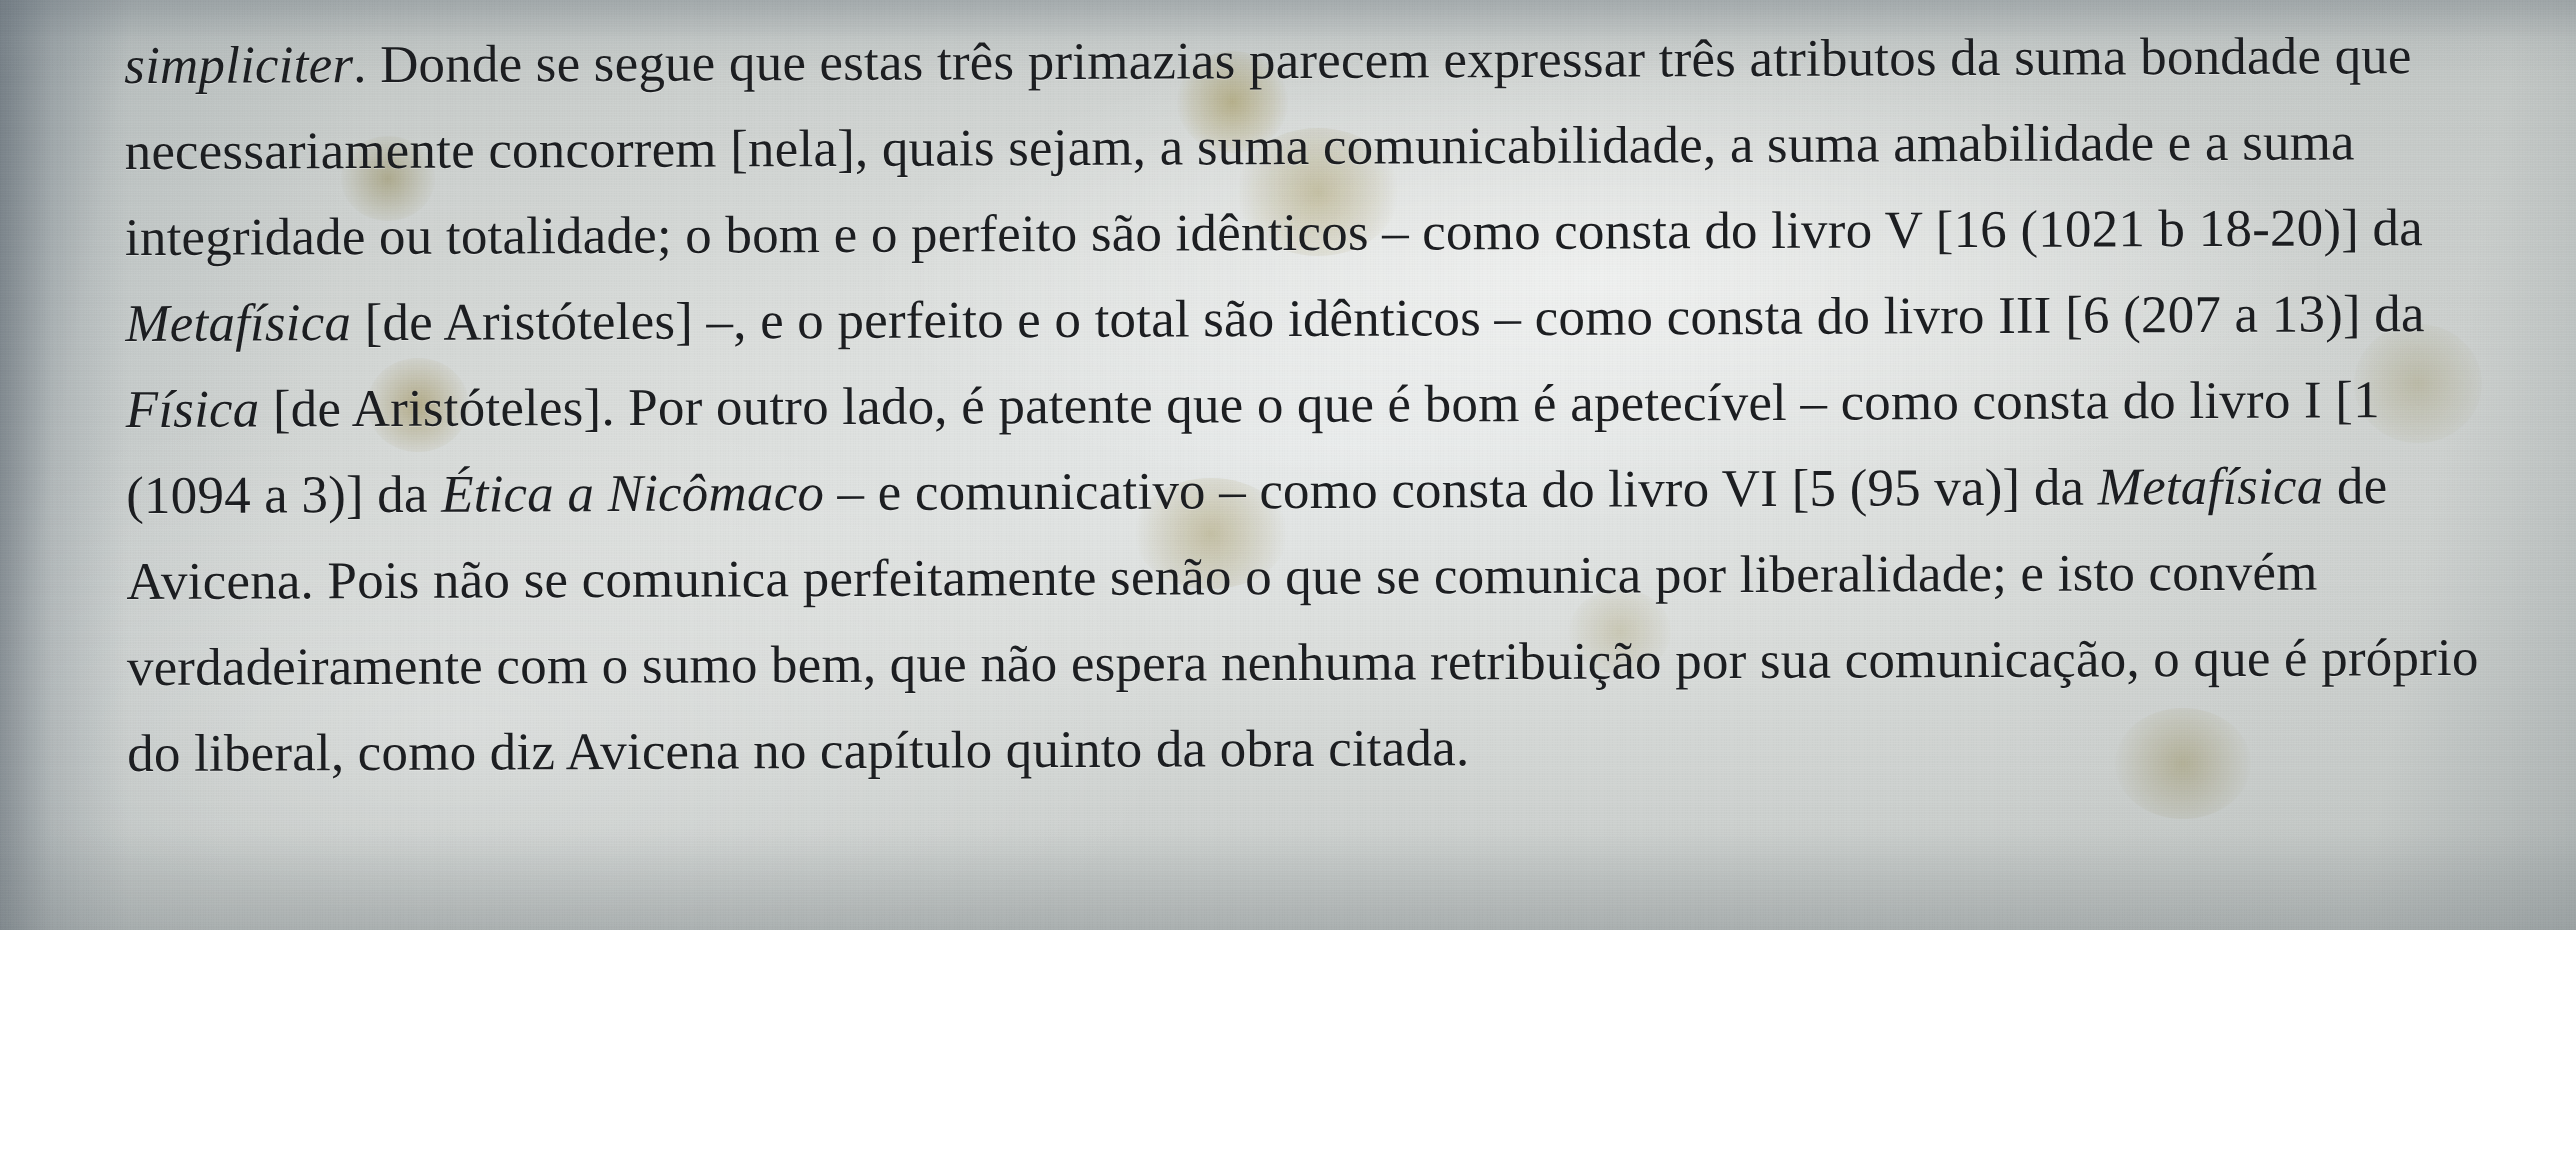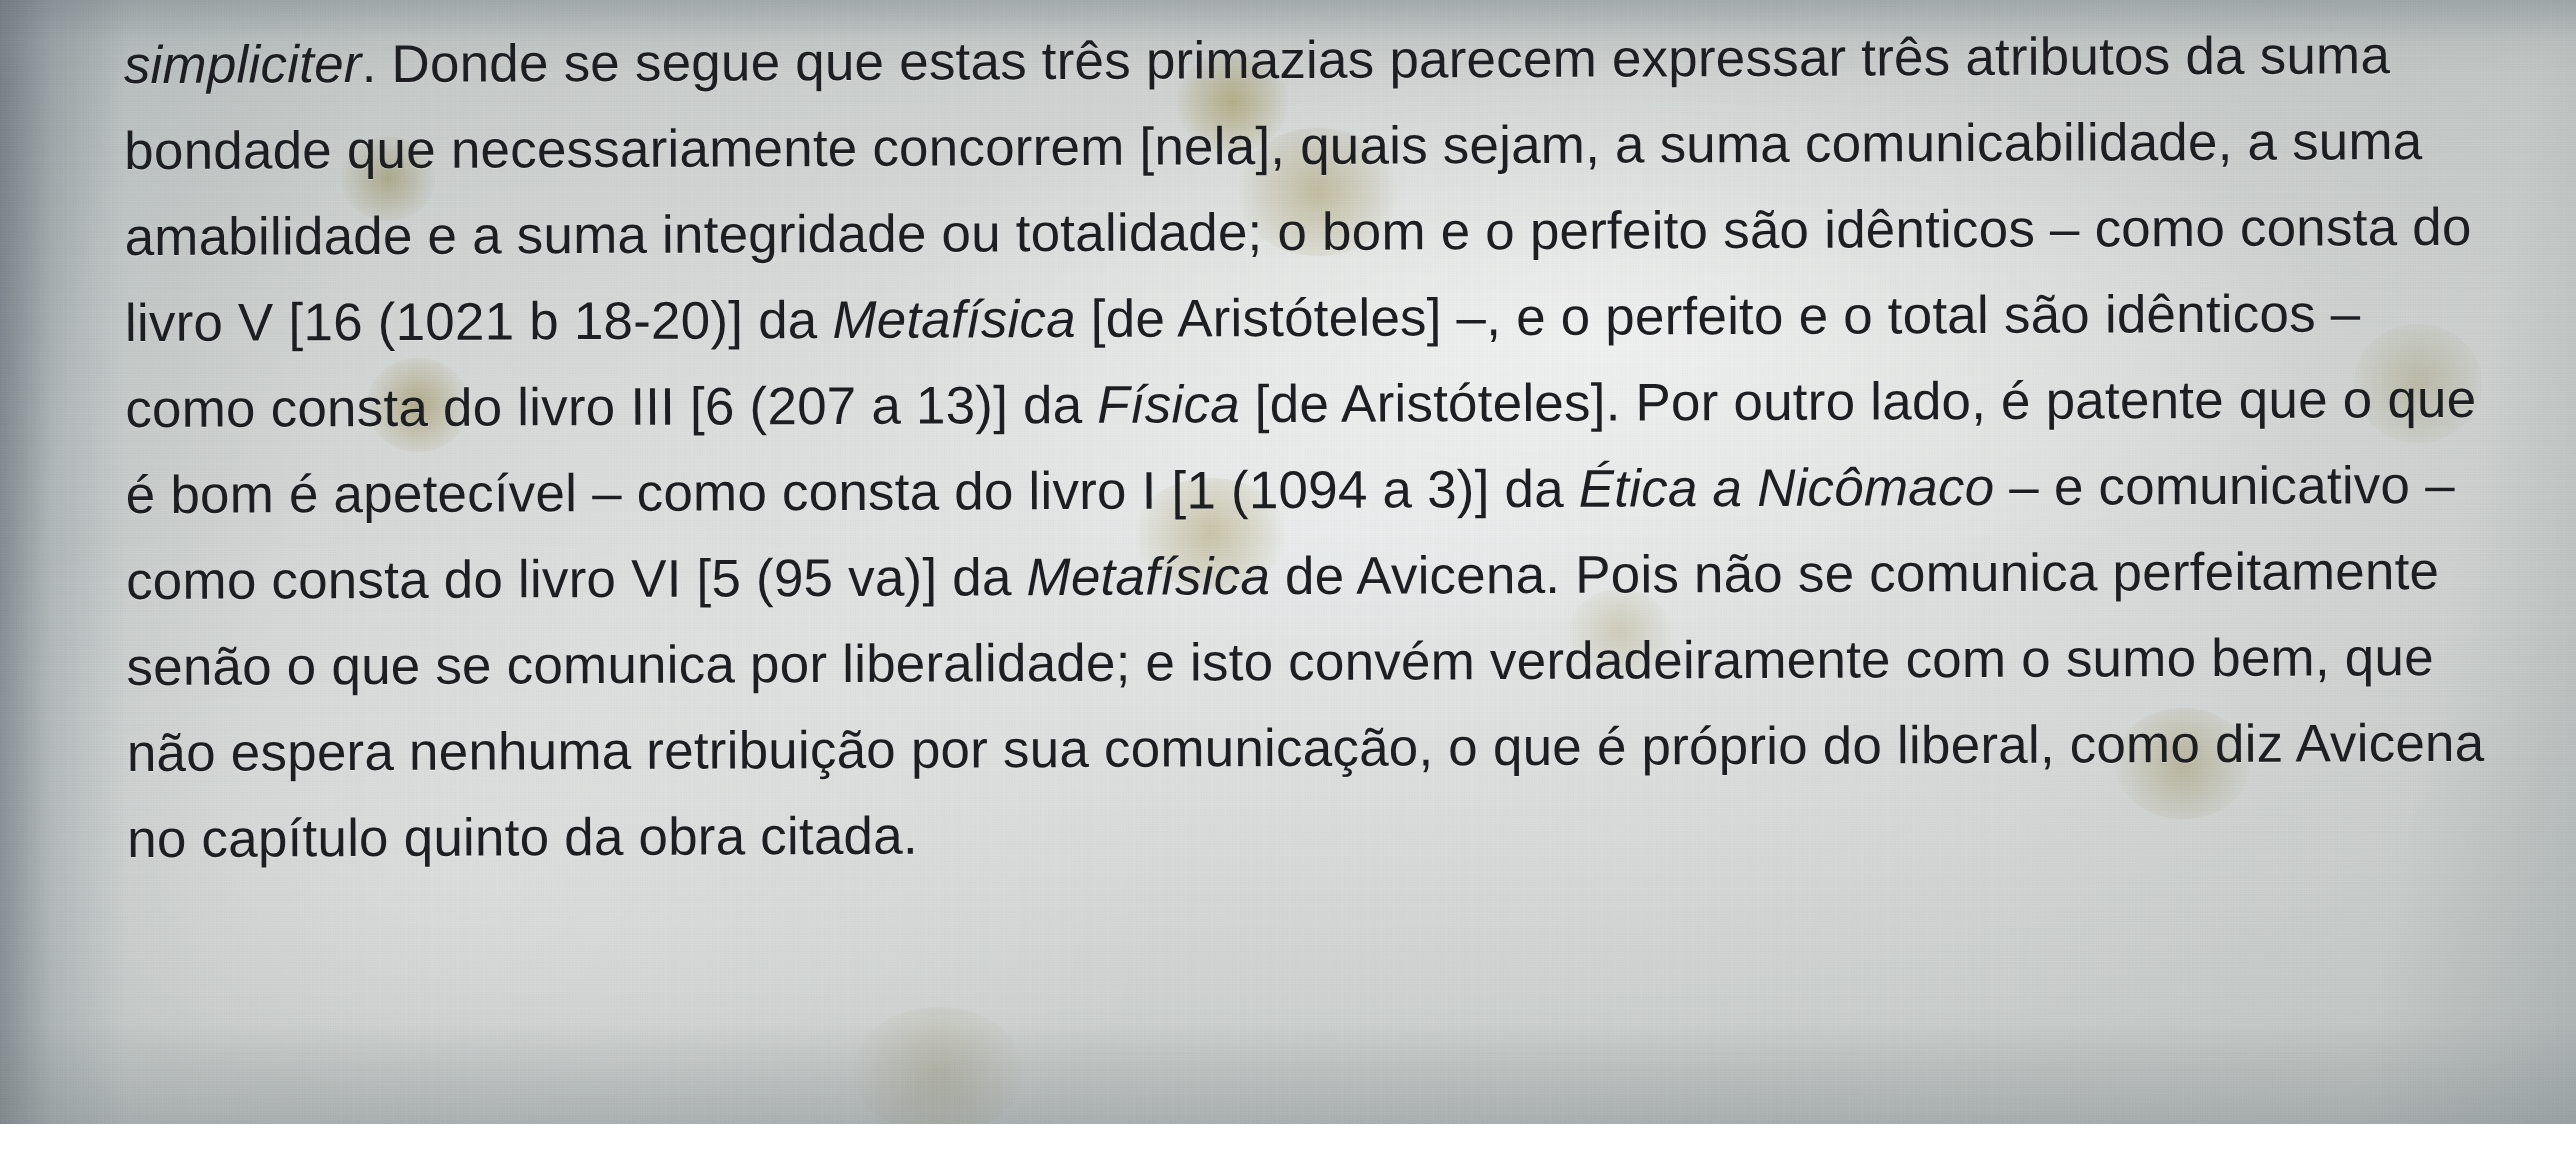--- a/index.html
+++ b/index.html
@@ -3,24 +3,24 @@
 <meta charset="utf-8">
 <style>
   html, body {
     margin: 0;
     padding: 0;
     background: #ffffff;
   }
   #page {
     position: relative;
     width: 2576px;
-    height: 1124px;
+    height: 930px;
     overflow: hidden;
     background: #c9ccc8;
-    font-family: Liberation Sans, sans-serif;
+    font-family: Liberation Serif, serif;
   }
 
   
   .paper-base {
     position: absolute;
     inset: 0;
     background:
       radial-gradient(ellipse 70% 60% at 52% 48%, #e7eaea 0%, #dbdedc 38%, #ced2d0 68%, #bfc4c2 100%);
   }
   .paper-tint {

